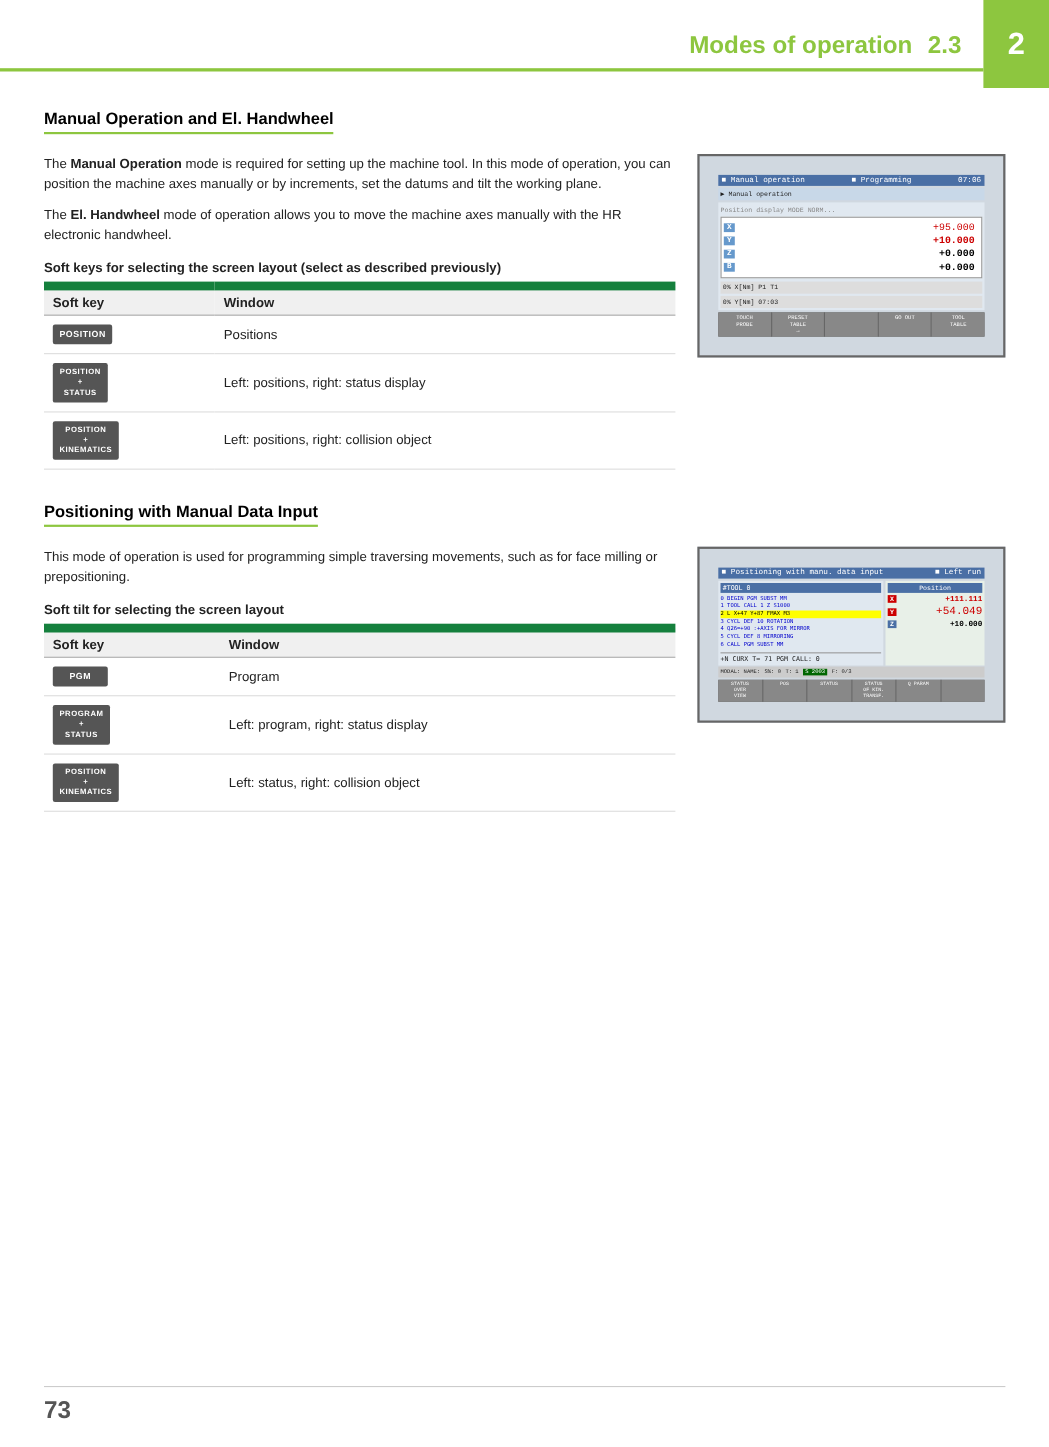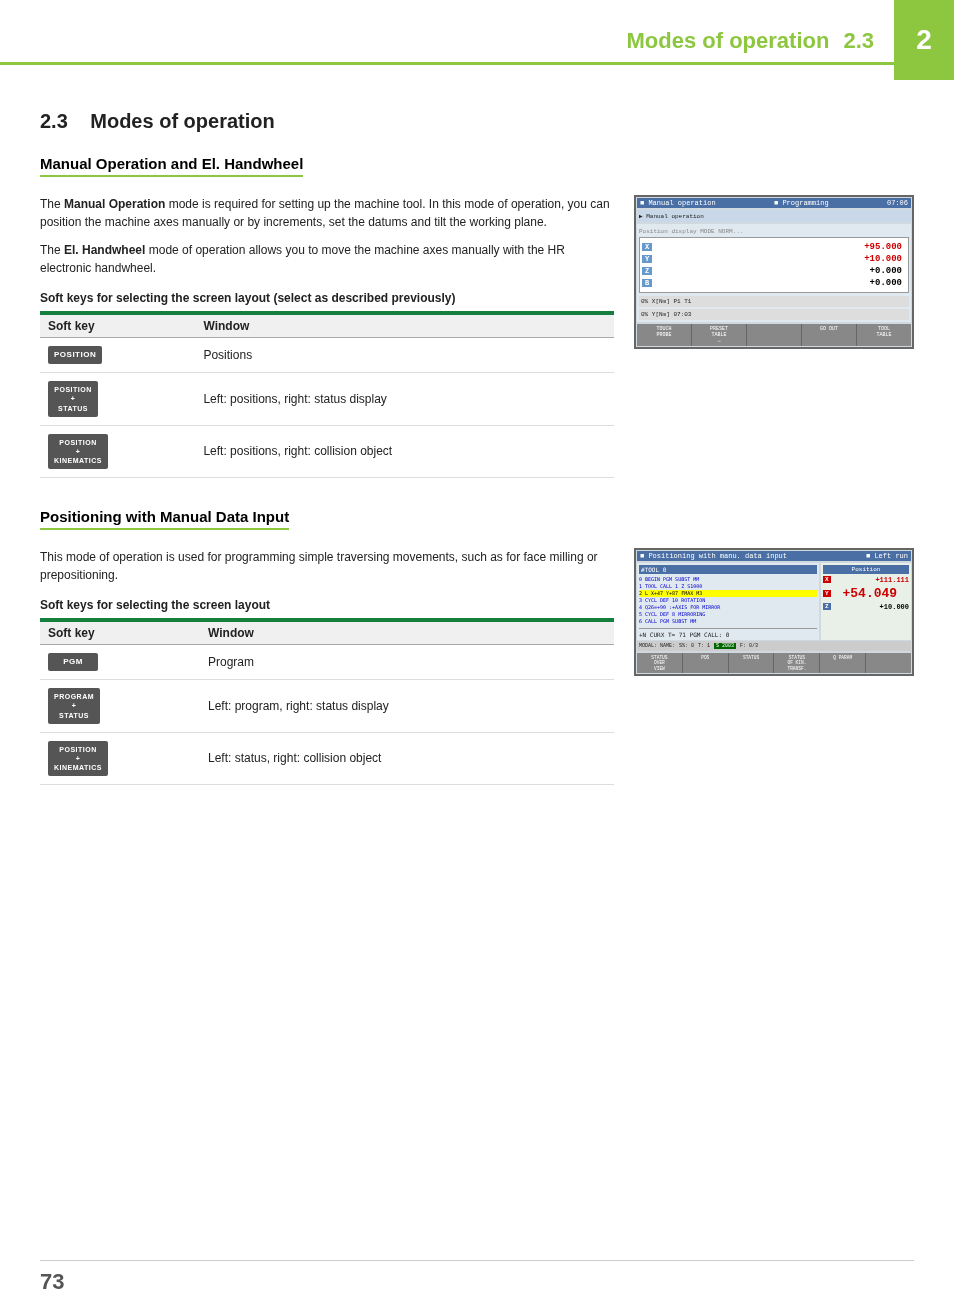--- a/index.html
+++ b/index.html
@@ -83,21 +83,21 @@
     table.softkey-table {
       width: 100%;
       border-collapse: collapse;
       font-size: 12px;
     }
     table.softkey-table th {
       text-align: left;
       font-weight: bold;
       padding: 4px 8px;
       background: #f0f0f0;
-      border-top: 4px solid #15803d;
+      border-top: 8px solid #15803d;
       border-bottom: 1px solid #aaa;
     }
     table.softkey-table td {
       padding: 8px 8px;
       border-bottom: 1px solid #ddd;
       vertical-align: middle;
     }
 
     .softkey-btn {
       display: inline-block;
@@ -140,21 +140,21 @@
     }
 
     .content-section {
       margin-bottom: 30px;
     }
 
     
     .machine-screen {
       background: #d0d8e0;
       border: 2px solid #666;
-      padding: 1px;
+      padding: 17px;
       font-family: 'Courier New', monospace;
       font-size: 7px;
     }
     .ms-title-bar {
       display: flex;
       justify-content: space-between;
       background: #4a6fa5;
       color: #fff;
       padding: 1px 3px;
       font-size: 7px;
@@ -173,24 +173,20 @@
       </div>
       <div class="chapter-tab">
         <span>2</span>
       </div>
     </div>
   </div>
 </div>
 
 <div class="main-content">
 
-  <div style="margin-bottom: 22px; margin-top: 10px;">
-    <span style="font-size:20px; font-weight:bold; margin-right:18px;">2.3</span>
-    <span style="font-size:20px; font-weight:bold;">Modes of operation</span>
-  </div>
 
   <div class="content-section">
     <div style="margin-bottom:10px;text-decoration:underline;">
       <span class="subsection-title">Manual Operation and El. Handwheel</span>
     </div>
 
     <div class="content-block">
 
       <div class="text-column">
         <p class="body-text">
@@ -243,21 +239,21 @@
           <div style="display:flex; background:#c8d8e8; padding:2px; font-size:6px; margin-bottom:2px;">
             <span>▶ Manual operation</span>
           </div>
           <div style="background:#e0e8f0; padding:2px;">
             <div style="display:flex; margin:2px 0; font-size:7px;">
               <span style="color:#888; font-size:6px;">Position display MODE NORM...</span>
             </div>
             <div style="border: 1px solid #999; background:#fff; padding:2px; margin-bottom:3px;">
               <div style="display:flex; align-items:center; margin:2px 0;">
                 <span style="background:#6699cc; color:#fff; padding:0 3px; font-weight:bold; font-size:7px; min-width:10px;">X</span>
-                <span style="color:#c00; font-weight:bold; font-size:9px; text-align:right; flex:1; padding-right:4px;">+95.000</span>
+                <span style="color:#c00; font-weight:normal; font-size:9px; text-align:right; flex:1; padding-right:4px;">+95.000</span>
               </div>
               <div style="display:flex; align-items:center; margin:2px 0;">
                 <span style="background:#6699cc; color:#fff; padding:0 3px; font-weight:bold; font-size:7px; min-width:10px;">Y</span>
                 <span style="color:#c00; font-weight:bold; font-size:9px; text-align:right; flex:1; padding-right:4px;">+10.000</span>
               </div>
               <div style="display:flex; align-items:center; margin:2px 0;">
                 <span style="background:#6699cc; color:#fff; padding:0 3px; font-weight:bold; font-size:7px; min-width:10px;">Z</span>
                 <span style="color:#000; font-weight:bold; font-size:9px; text-align:right; flex:1; padding-right:4px;">+0.000</span>
               </div>
               <div style="display:flex; align-items:center; margin:2px 0;">
@@ -284,21 +280,21 @@
     <div style="margin-bottom:10px;">
       <span class="subsection-title">Positioning with Manual Data Input</span>
     </div>
 
     <div class="content-block">
 
       <div class="text-column">
         <p class="body-text">This mode of operation is used for programming simple traversing movements, such as for face milling or prepositioning.</p>
 
         <div class="soft-key-section">
-          <div class="soft-key-title">Soft keys for selecting the screen layout</div>
+          <div class="soft-key-title">Soft tilt for selecting the screen layout</div>
           <table class="softkey-table">
             <thead>
               <tr>
                 <th>Soft key</th>
                 <th>Window</th>
               </tr>
             </thead>
             <tbody>
               <tr>
                 <td>
@@ -348,21 +344,21 @@
             </div>
 
             <div style="width:90px; background:#e8f0e8; padding:2px;">
               <div style="font-size:6px; background:#4a6fa5; color:#fff; padding:1px; margin-bottom:2px; text-align:center;">Position</div>
               <div style="display:flex; align-items:center; margin:2px 0;">
                 <span style="background:#c00; color:#fff; padding:0 2px; font-weight:bold; font-size:6px;">X</span>
                 <span style="color:#c00; font-weight:bold; font-size:7px; text-align:right; flex:1;">+111.111</span>
               </div>
               <div style="display:flex; align-items:center; margin:2px 0;">
                 <span style="background:#c00; color:#fff; padding:0 2px; font-weight:bold; font-size:6px;">Y</span>
-                <span style="color:#c00; font-weight:bold; font-size:13px; text-align:center; flex:1;">+54.049</span>
+                <span style="color:#c00; font-weight:normal; font-size:10px; text-align:right; flex:1;">+54.049</span>
               </div>
               <div style="display:flex; align-items:center; margin:2px 0;">
                 <span style="background:#4a6fa5; color:#fff; padding:0 2px; font-weight:bold; font-size:6px;">Z</span>
                 <span style="color:#000; font-weight:bold; font-size:7px; text-align:right; flex:1;">+10.000</span>
               </div>
             </div>
           </div>
 
           <div style="background:#ccc; padding:2px; font-size:5px; display:flex; gap:4px; margin-top:1px;">
             <span>MODAL: NAME:</span>

